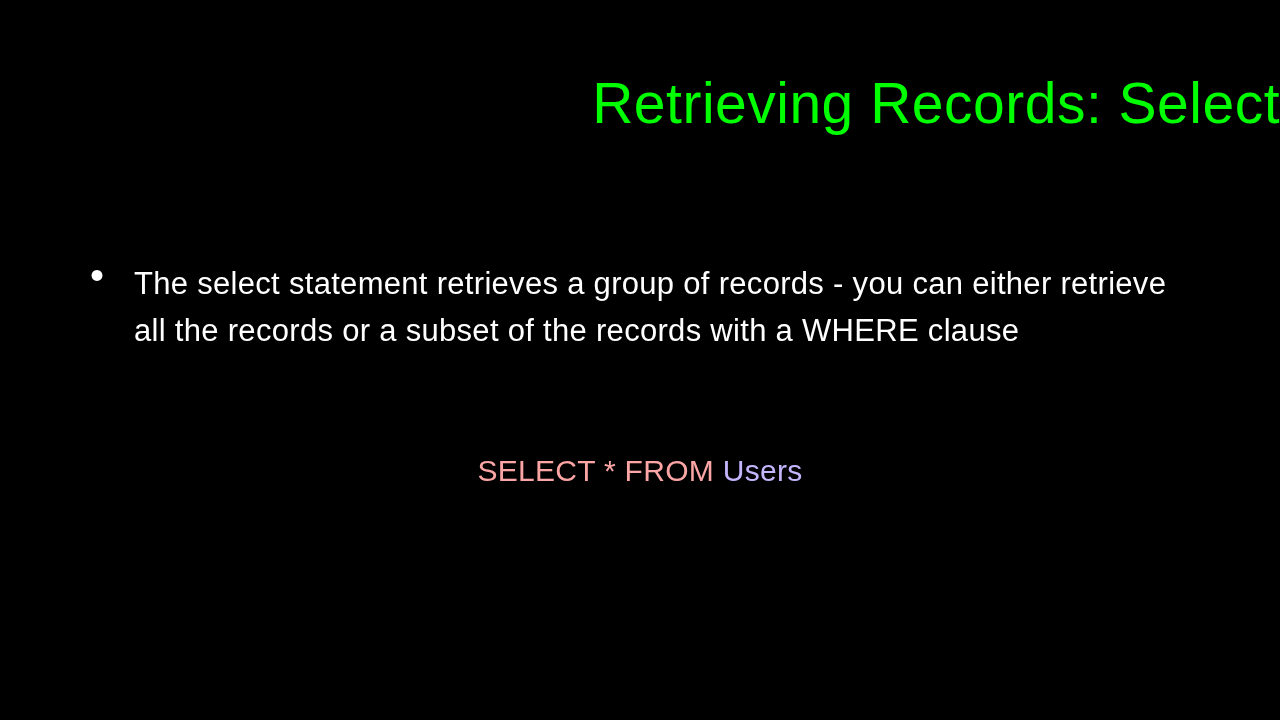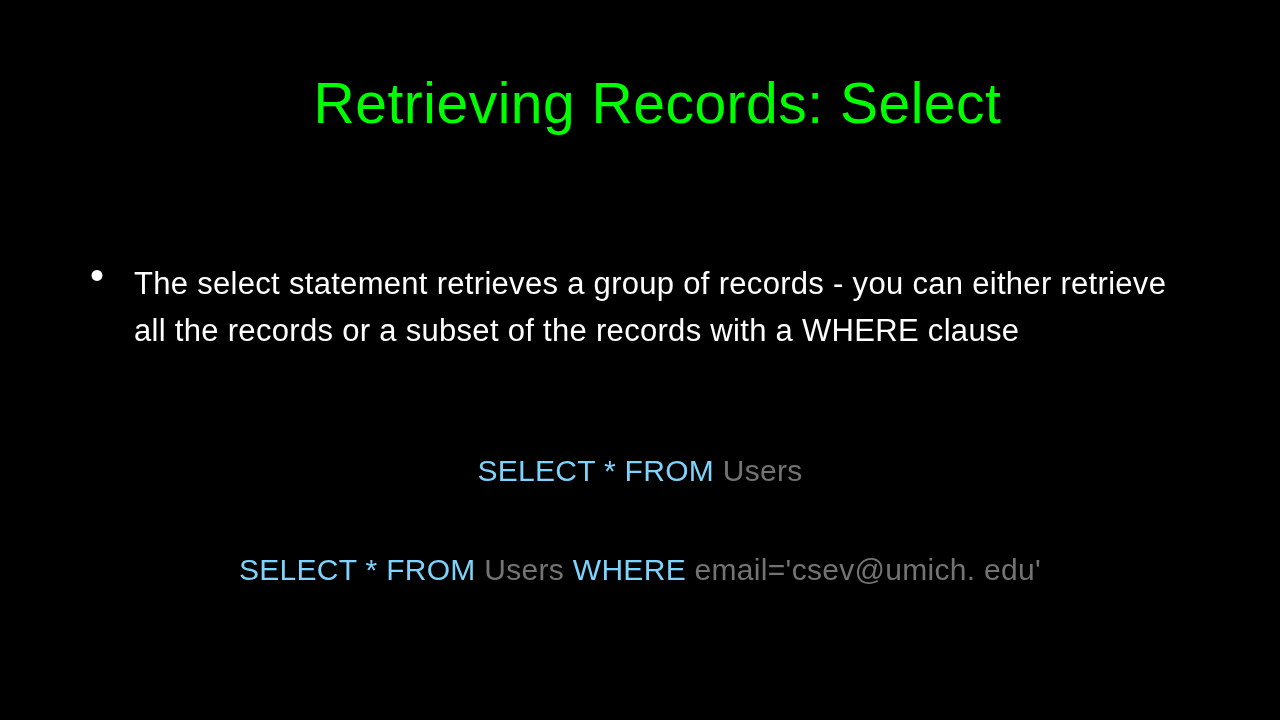--- a/index.html
+++ b/index.html
@@ -16,21 +16,21 @@
     }
     .slide-container {
       width: 100%;
       height: 100%;
       position: relative;
     }
     .title {
       color: #00ff00;
       font-size: 57px;
       font-weight: normal;
-      text-align: center;
+      text-align: right;
       padding-top: 70px;
       letter-spacing: 0.5px;
       margin-left: 35px;
     }
     .content {
       padding-top: 125px;
       padding-left: 90px;
       padding-right: 90px;
     }
     .bullet-item {
@@ -57,41 +57,38 @@
     .code-line-1 {
       font-size: 30px;
       letter-spacing: 0.3px;
     }
     .code-line-2 {
       font-size: 30px;
       letter-spacing: 0.3px;
       padding-top: 65px;
     }
     .orange {
-      color: #7dd3fc;
+      color: #fca5a5;
     }
     .yellow {
-      color: #737373;
+      color: #c4b5fd;
       text-align: center;
     }
   </style>
 </head>
 <body>
 
 <div class="slide-container">
   <h1 class="title">Retrieving Records: Select</h1>
 
   <div class="content">
     <div class="bullet-item">
       <span class="bullet">•</span>
       <span class="bullet-text">The select statement retrieves a group of records - you can either retrieve all the records or a subset of the records with a WHERE clause</span>
     </div>
 
     <div class="code-section">
       <div class="code-line-1">
         <span class="orange">SELECT * FROM </span><span class="yellow">Users</span>
       </div>
-      <div class="code-line-2">
-        <span class="orange">SELECT * FROM </span><span class="yellow">Users </span><span class="orange">WHERE </span><span class="yellow">email='csev@umich. edu'</span>
-      </div>
     </div>
   </div>
 </div>
 
 </body></html>

